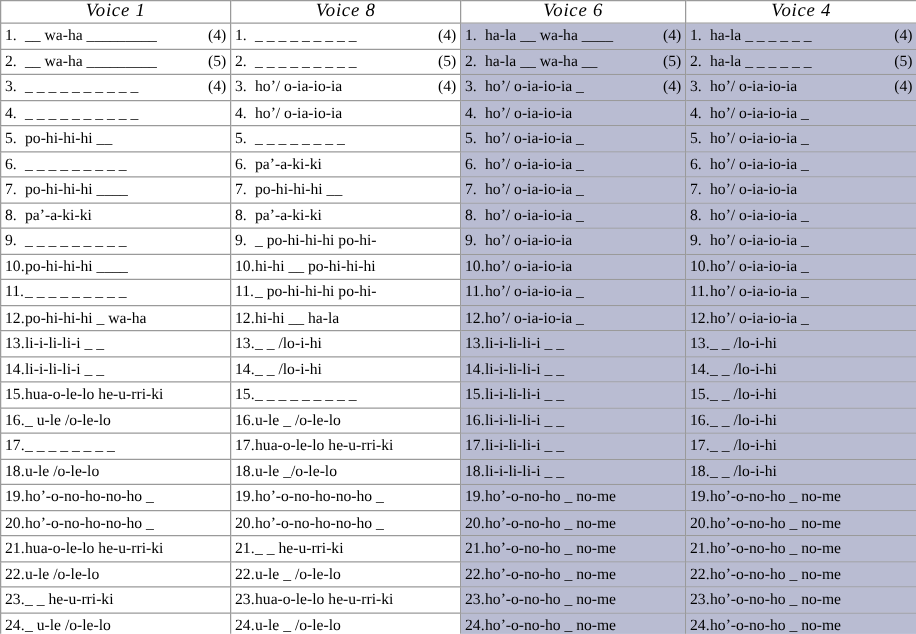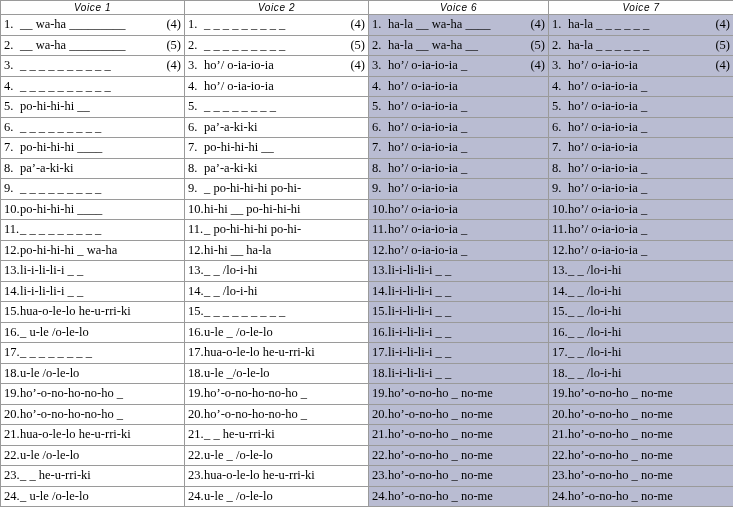--- a/index.html
+++ b/index.html
@@ -25,22 +25,22 @@
     width: 733px;
     height: 507px;
   }
   table.grid td, table.grid th {
     border: 1px solid #9a9a9a;
     padding: 0;
     margin: 0;
     vertical-align: middle;
   }
   th.voice-head {
-    font-family: Liberation Sans, sans-serif;
-    font-size: 10px;
+    font-family: Liberation Serif, serif;
+    font-size: 15px;
     font-style: italic;
     font-weight: normal;
     text-align: center;
     height: 13px;
     background: #ffffff;
     color: #000000;
     letter-spacing: 0.6px;
   }
   .cell {
     font-family: "Liberation Serif", serif;
@@ -83,23 +83,23 @@
   <table class="grid">
     <colgroup>
       <col class="c1">
         <col class="c2">
         <col class="c3">
         <col class="c4">
     </colgroup>
     <thead>
       <tr>
         <th class="voice-head">Voice 1</th>
-        <th class="voice-head">Voice 2</th>
+        <th class="voice-head">Voice 8</th>
         <th class="voice-head">Voice 6</th>
-        <th class="voice-head">Voice 7</th>
+        <th class="voice-head">Voice 4</th>
       </tr>
     </thead>
     <tbody id="tbody">
         <tr>
           <td class="plain">
             <div class="cell"><span class="paren">(4)</span><span class="num">1.</span><span class="txt">__ wa-ha _________</span></div>
           </td>
           <td class="plain">
             <div class="cell"><span class="paren">(4)</span><span class="num">1.</span><span class="txt">_ _ _ _ _ _ _ _ _</span></div>
           </td>

